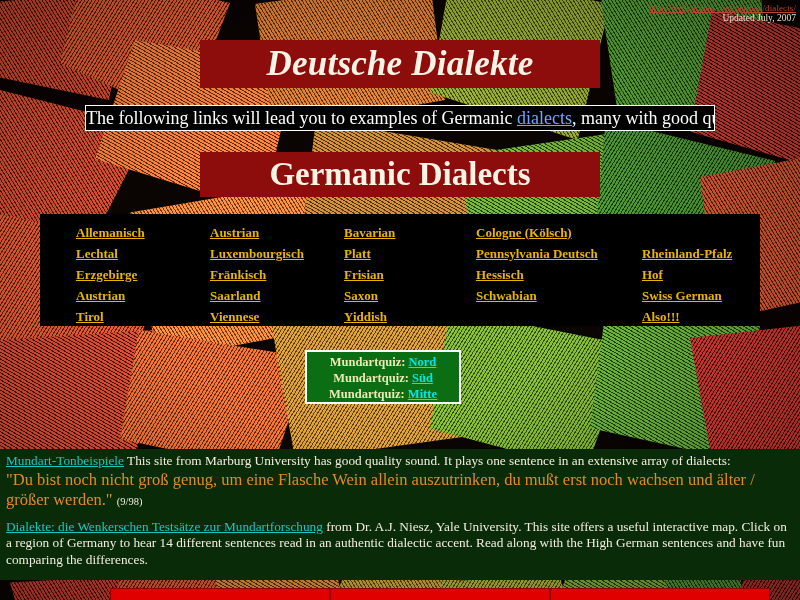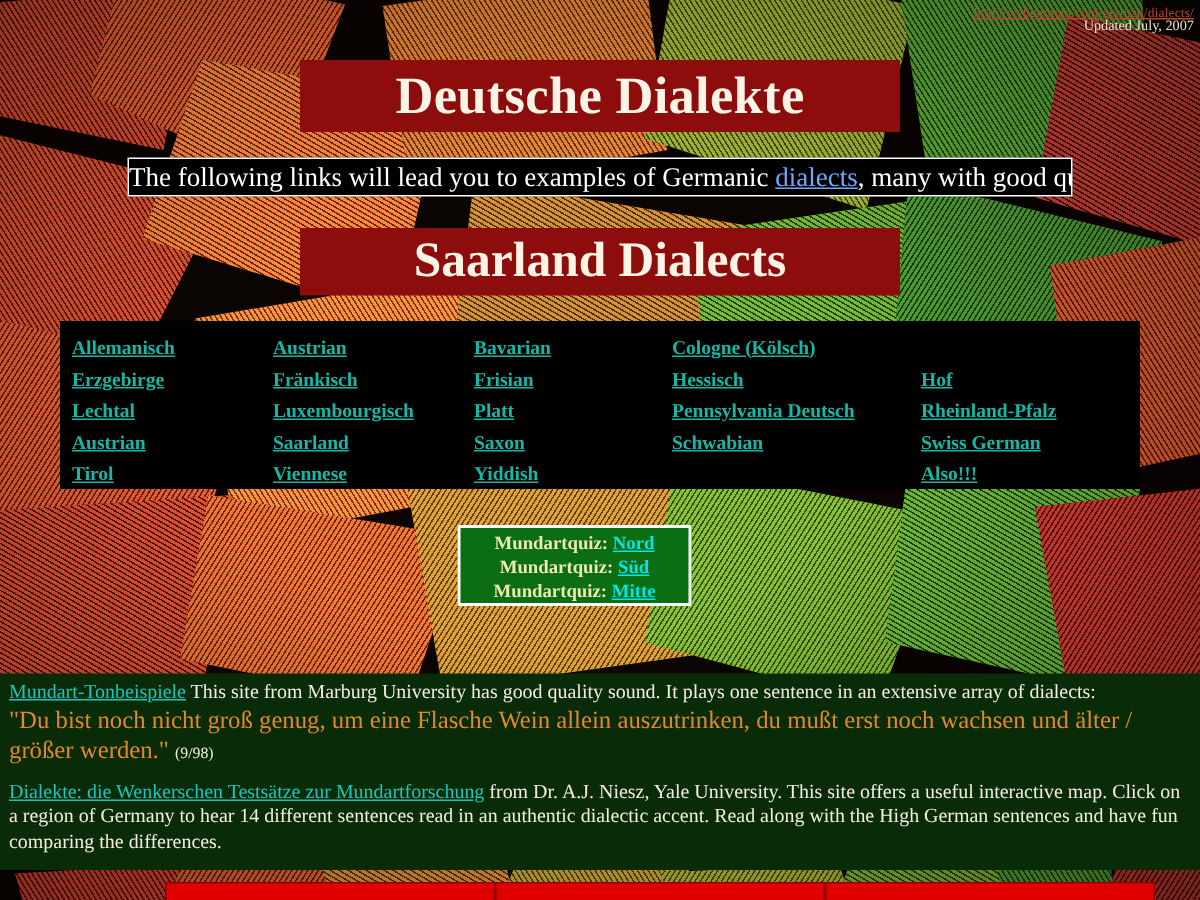--- a/index.html
+++ b/index.html
@@ -66,20 +66,21 @@
     color: #fbf3e4;
     text-align: center;
     font-weight: bold;
     font-family: "Liberation Serif", "DejaVu Serif", serif;
     white-space: nowrap;
   }
   #plate-main {
     left: 200px; top: 40px; width: 400px; height: 48px;
     font-size: 35px; line-height: 48px;
     letter-spacing: .2px;
+    font-style: italic;
   }
   #plate-sub {
     left: 200px; top: 152px; width: 400px; height: 45px;
     font-size: 33px; line-height: 45px;
   }
 
   
   #intro {
     position: absolute;
     left: 85px; top: 105px; width: 630px; height: 26px;
@@ -110,26 +111,27 @@
     vertical-align: middle;
     white-space: nowrap;
     overflow: hidden;
   }
   #linktable col.c1 { width: 134px; }
   #linktable col.c2 { width: 134px; }
   #linktable col.c3 { width: 132px; }
   #linktable col.c4 { width: 166px; }
   #linktable col.c5 { width: 154px; }
   .dlink {
-    color: #14b8a6;
+    color: #eab308;
     font-weight: bold;
     font-size: 13px;
     text-decoration: underline;
     font-family: "Liberation Serif", "DejaVu Serif", serif;
     cursor: pointer;
+    margin-left: 28px;
   }
 
   
   #quizbox {
     position: absolute;
     left: 305px; top: 350px; width: 156px; height: 54px;
     background: #0b6e12;
     border: 2px solid #ffffff;
     box-sizing: border-box;
     text-align: center;
@@ -236,54 +238,54 @@
     <span class="url">http://webgerman.com/german/dialects/</span>
     <span class="upd">Updated July, 2007</span>
   </div>
 
   <div class="plate" id="plate-main">Deutsche Dialekte</div>
 
   <div id="intro">
     <span>The following links will lead you to examples of Germanic </span><a href="#">dialects</a><span>, many with good quality audio recordings.</span>
   </div>
 
-  <div class="plate" id="plate-sub">Saarland Dialects</div>
+  <div class="plate" id="plate-sub">Germanic Dialects</div>
 
   <div id="linkbox">
     <table id="linktable">
       <colgroup>
           <col class="c1">
           <col class="c2">
           <col class="c3">
           <col class="c4">
           <col class="c5">
         </colgroup>
       <tbody>
         <tr>
           <td><span class="dlink">Allemanisch</span></td>
           <td><span class="dlink">Austrian</span></td>
           <td><span class="dlink">Bavarian</span></td>
           <td><span class="dlink">Cologne (Kölsch)</span></td>
           <td><span class="dlink"></span></td>
         </tr>
         <tr>
+          <td><span class="dlink">Lechtal</span></td>
+          <td><span class="dlink">Luxembourgisch</span></td>
+          <td><span class="dlink">Platt</span></td>
+          <td><span class="dlink">Pennsylvania Deutsch</span></td>
+          <td><span class="dlink">Rheinland-Pfalz</span></td>
+        </tr>
+        <tr>
           <td><span class="dlink">Erzgebirge</span></td>
           <td><span class="dlink">Fränkisch</span></td>
           <td><span class="dlink">Frisian</span></td>
           <td><span class="dlink">Hessisch</span></td>
           <td><span class="dlink">Hof</span></td>
         </tr>
         <tr>
-          <td><span class="dlink">Lechtal</span></td>
-          <td><span class="dlink">Luxembourgisch</span></td>
-          <td><span class="dlink">Platt</span></td>
-          <td><span class="dlink">Pennsylvania Deutsch</span></td>
-          <td><span class="dlink">Rheinland-Pfalz</span></td>
-        </tr>
-        <tr>
           <td><span class="dlink">Austrian</span></td>
           <td><span class="dlink">Saarland</span></td>
           <td><span class="dlink">Saxon</span></td>
           <td><span class="dlink">Schwabian</span></td>
           <td><span class="dlink">Swiss German</span></td>
         </tr>
         <tr>
           <td><span class="dlink">Tirol</span></td>
           <td><span class="dlink">Viennese</span></td>
           <td><span class="dlink">Yiddish</span></td>

